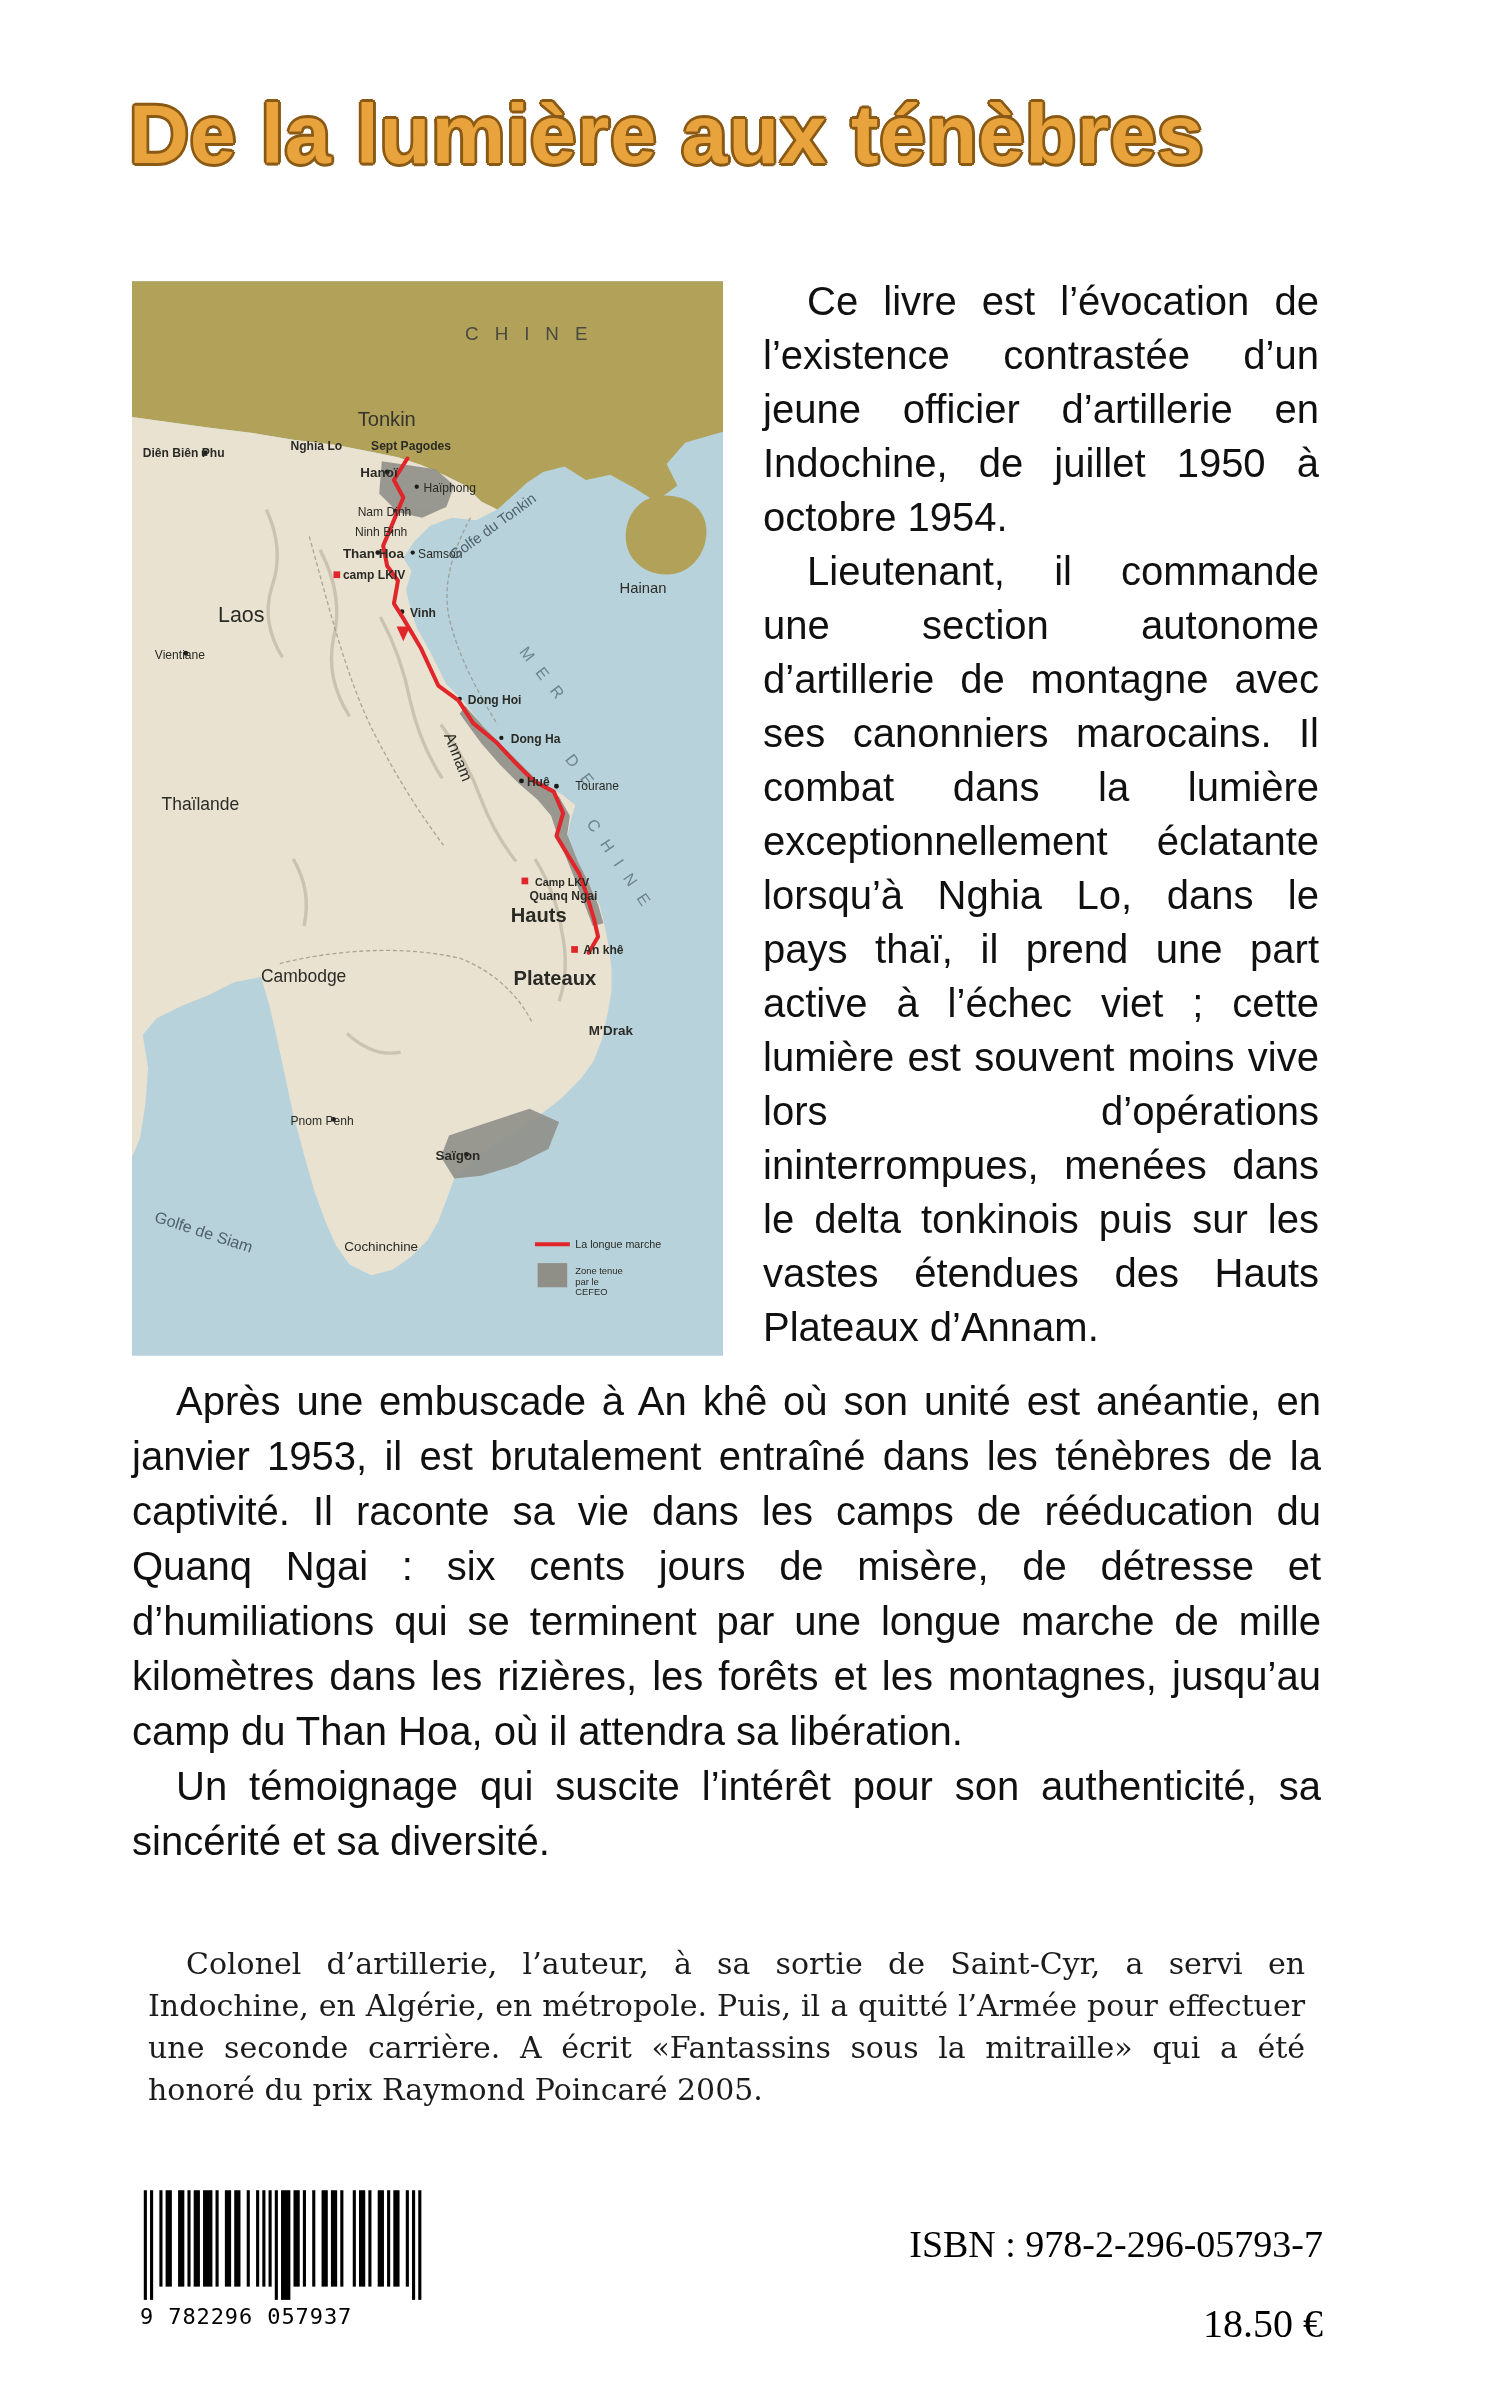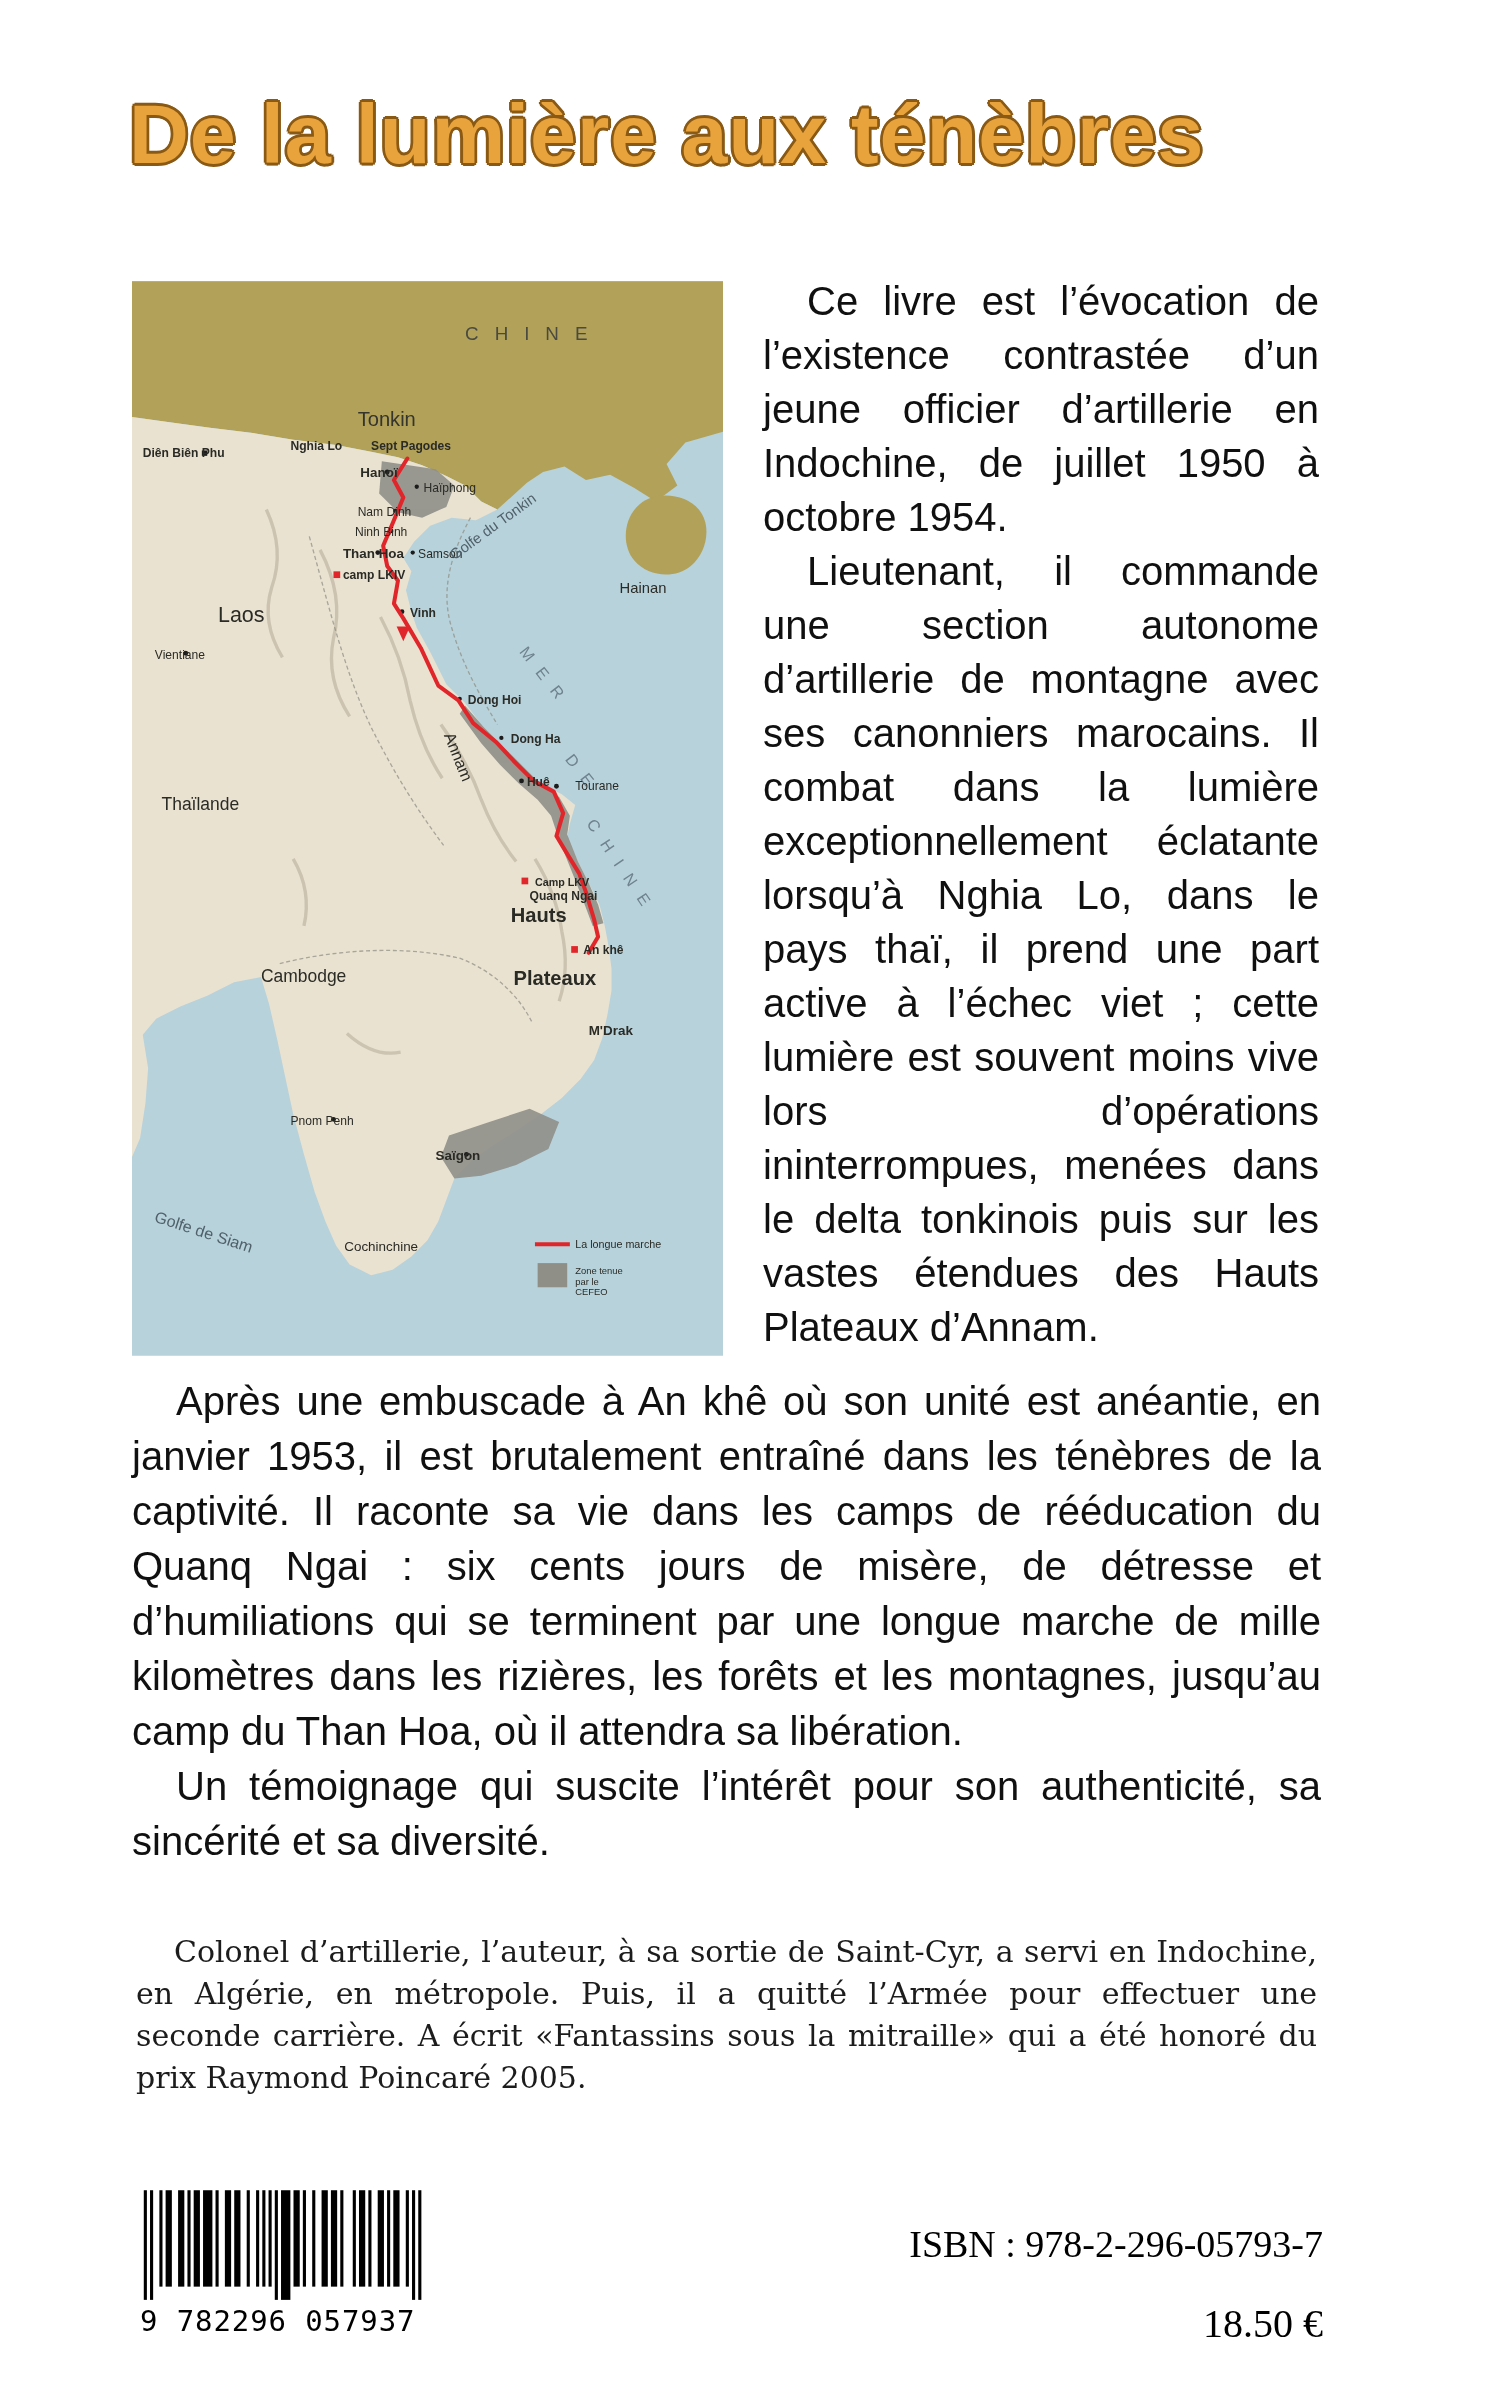--- a/index.html
+++ b/index.html
@@ -26,30 +26,30 @@
   .synopsis-col p{margin:0;text-indent:44px;}
   .synopsis-full{
     position:absolute;left:132px;top:1374px;width:1189px;
     font-size:40px;line-height:55px;text-align:justify;
   }
   .synopsis-full p{margin:0;text-indent:44px;}
   .author-note{
     position:absolute;left:132px;top:1927px;width:1189px;
     font-family:"DejaVu Serif",serif;font-size:30px;line-height:42px;text-align:justify;color:#1c1c1c;
   }
-  .author-note p{margin:4px;text-indent:38px;}
+  .author-note p{margin:16px;text-indent:38px;}
   .cover-credit{
     position:absolute;left:176px;top:2126px;
     font-family:"DejaVu Serif",serif;font-weight:bold;font-size:25.6px;color:#111;
   }
   .barcode-block{position:absolute;left:140px;top:2190px;width:312px;}
   .barcode-block svg{display:block;}
   .barcode-digits{
     margin-top:1.9px;font-family:"DejaVu Sans Mono","Liberation Mono",monospace;
-    font-size:29px;letter-spacing:0.9px;color:#000;white-space:pre;
+    font-size:22px;letter-spacing:0.9px;color:#000;white-space:pre;
   }
   .isbn-label{
     position:absolute;top:2222px;right:185px;
     font-family:"Liberation Serif",serif;font-size:38px;color:#000000;text-align:right;
   }
   .price-label{
     position:absolute;top:2300px;right:185px;
     font-family:"Liberation Serif",serif;font-size:40px;color:#000;text-align:right;
   }
 </style>

